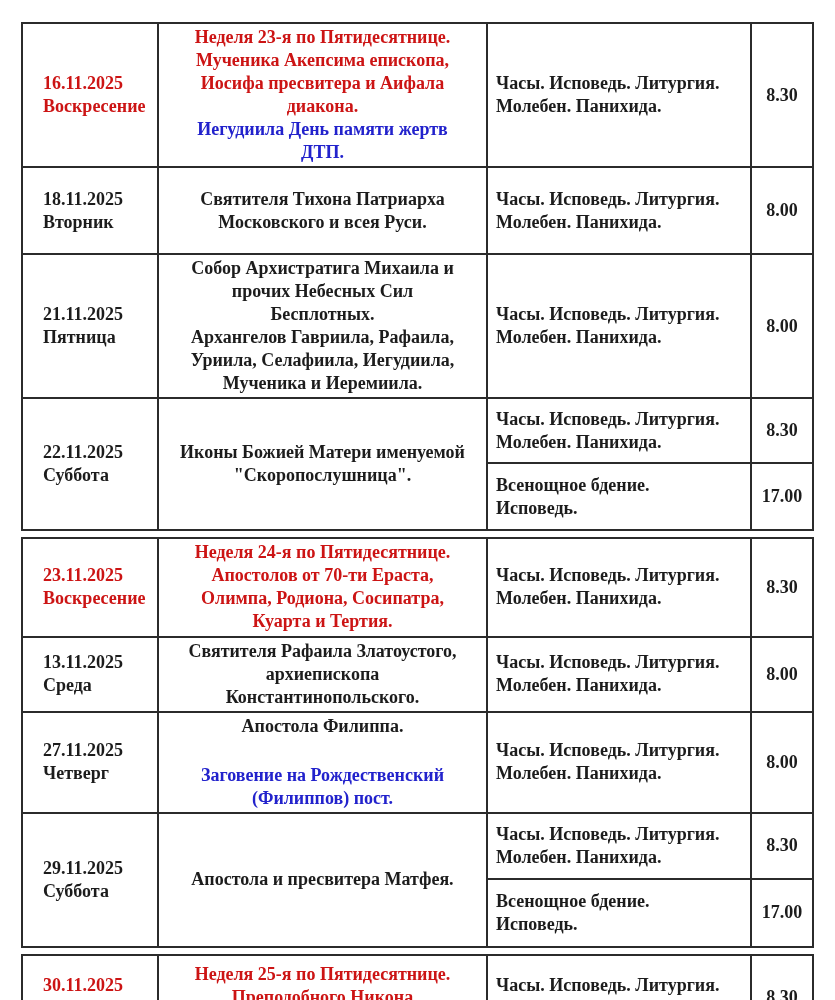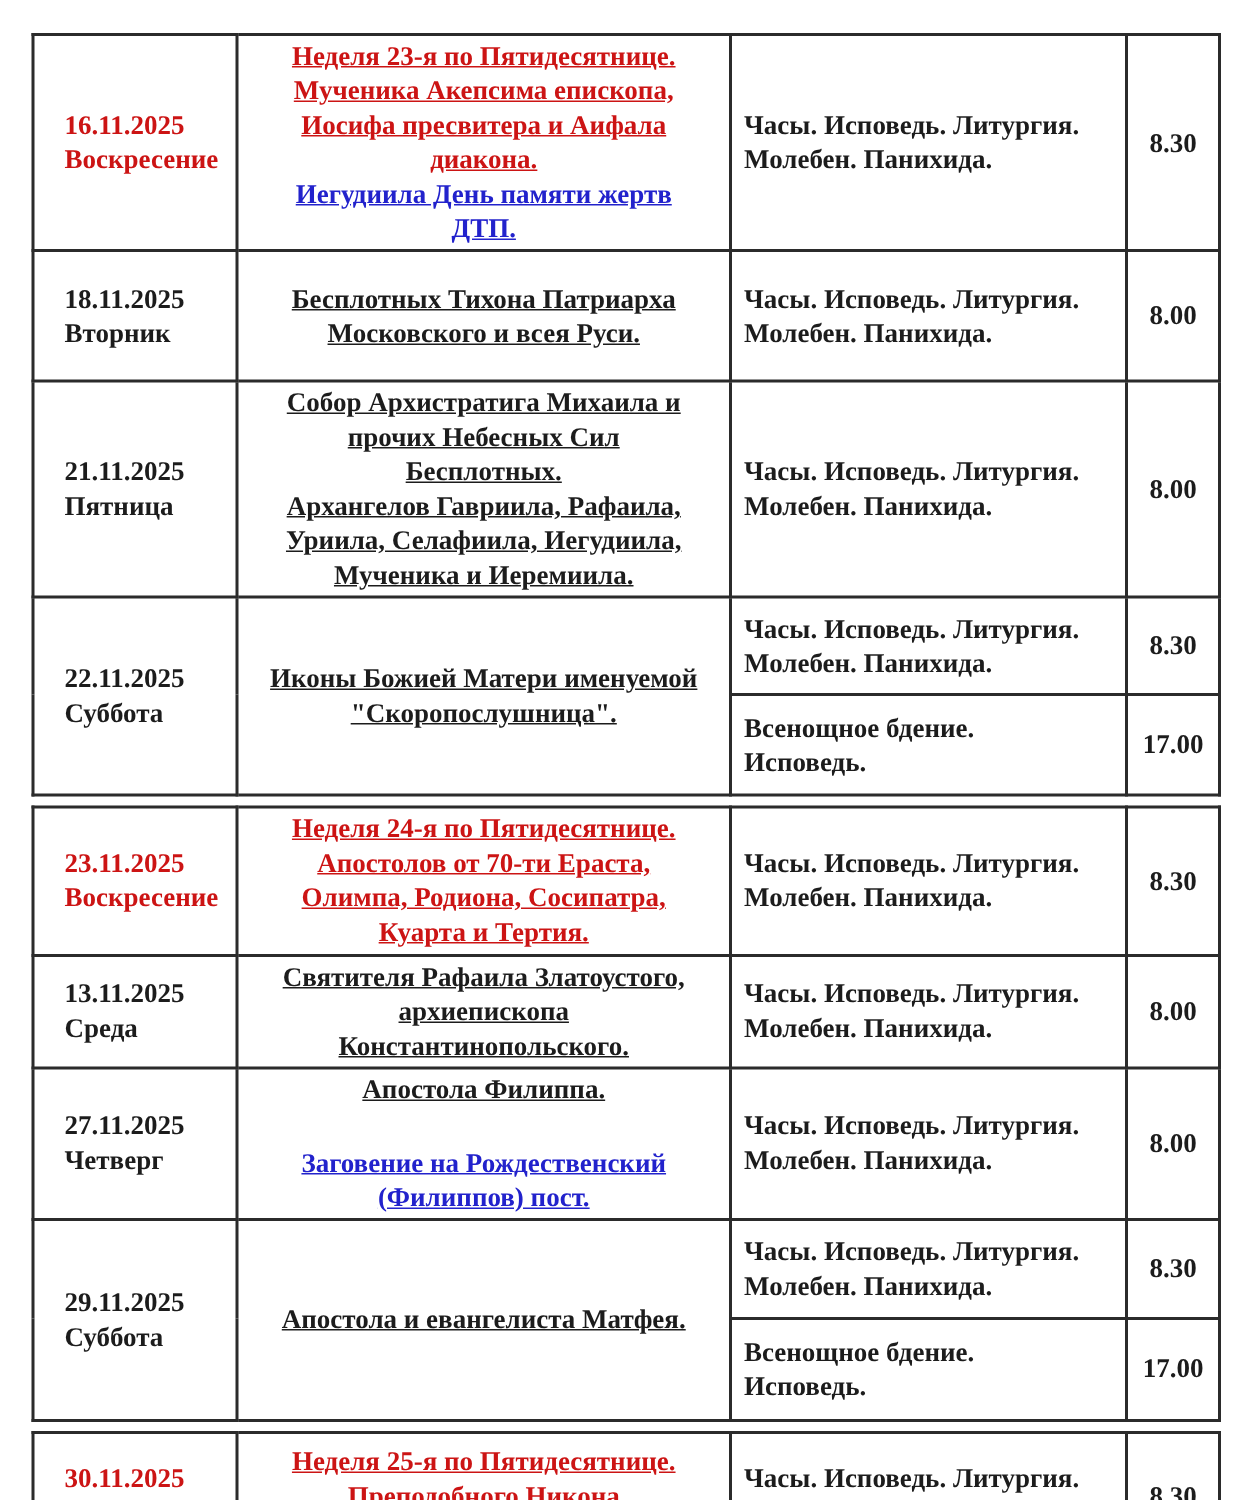--- a/index.html
+++ b/index.html
@@ -20,21 +20,21 @@
     border-collapse:collapse;table-layout:fixed;width:791px;margin:0 0 6px 0;
   }
   td{
     border:2px solid var(--border);
     vertical-align:middle;
     font-size:18px;line-height:1.28;
     padding:2px 4px;
   }
   .c-date{padding-left:20px;}
   .c-desc{text-align:center;}
-  .seg{white-space:pre-line;text-decoration:underline;}
+  .seg{white-space:pre-line;}
   .seg-gap{margin-top:26px;text-align:center;}
   .c-serv{white-space:pre-line;padding-left:8px;padding-right:2px;}
   .c-time{text-align:center;}
   .red{color:var(--red);}
   .blue{color:var(--blue);}
 </style>
 </head>
 <body>
 
 <div class="wrap">
@@ -63,21 +63,21 @@
       <td class="c-serv">Часы. Исповедь. Литургия.
 Молебен. Панихида.</td>
       <td class="c-time">8.30</td>
     </tr>
     <tr style="height:87px">
       <td class="c-date">
         <div>18.11.2025</div>
         <div>Вторник</div>
       </td>
       <td class="c-desc">
-        <div class="seg">Бесплотных Тихона Патриарха
+        <div class="seg">Святителя Тихона Патриарха
 Московского и всея Руси.</div>
       </td>
       <td class="c-serv">Часы. Исповедь. Литургия.
 Молебен. Панихида.</td>
       <td class="c-time">8.00</td>
     </tr>
     <tr style="height:140px">
       <td class="c-date">
         <div>21.11.2025</div>
         <div>Пятница</div>
@@ -165,21 +165,21 @@
       <td class="c-serv">Часы. Исповедь. Литургия.
 Молебен. Панихида.</td>
       <td class="c-time">8.00</td>
     </tr>
     <tr style="height:66px">
       <td class="c-date" rowspan="2">
         <div>29.11.2025</div>
         <div>Суббота</div>
       </td>
       <td class="c-desc" rowspan="2">
-        <div class="seg">Апостола и евангелиста Матфея.</div>
+        <div class="seg">Апостола и пресвитера Матфея.</div>
       </td>
       <td class="c-serv">Часы. Исповедь. Литургия.
 Молебен. Панихида.</td>
       <td class="c-time">8.30</td>
     </tr>
     <tr style="height:68px">
       <td class="c-serv">Всенощное бдение.
 Исповедь.</td>
       <td class="c-time">17.00</td>
     </tr>

